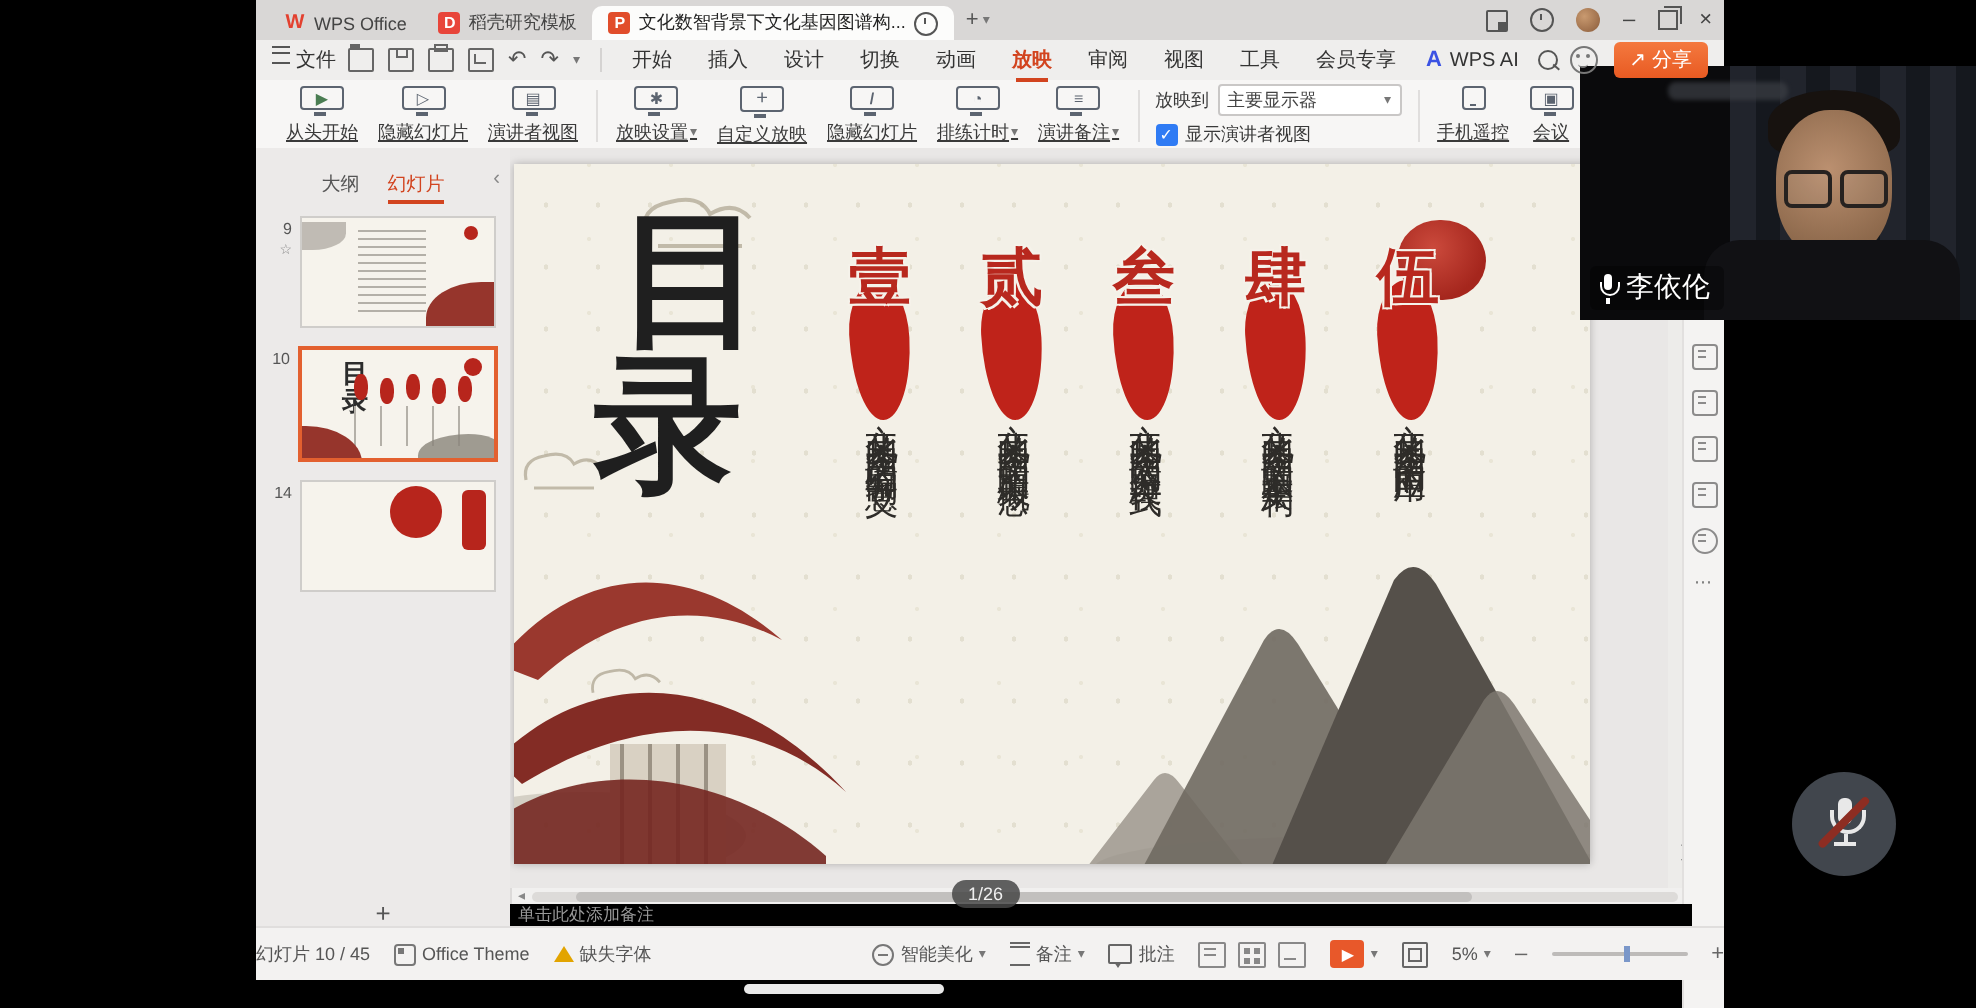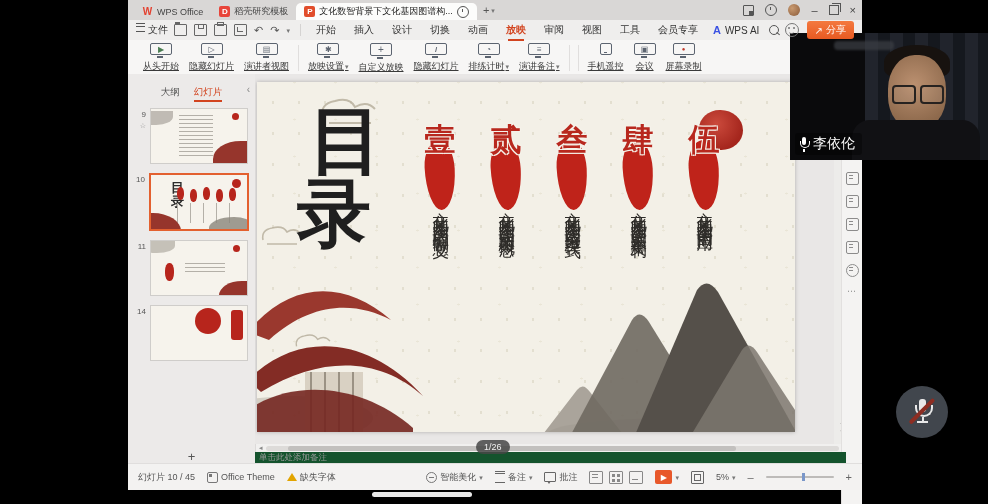--- a/index.html
+++ b/index.html
@@ -145,27 +145,27 @@
   .vscroll{position:absolute;right:21px;top:74px;width:7px;height:370px;background:#edecea;}
   .varrows{position:absolute;right:18px;top:418px;display:flex;flex-direction:column;gap:3px;color:#777;font-size:7px;line-height:1;}
   .rstrip{position:absolute;right:0;top:74px;width:20px;height:390px;background:#f4f3f2;border-left:1px solid #e2e0df;
           display:flex;flex-direction:column;align-items:center;gap:10px;padding-top:98px;}
   .sic{width:11px;height:11px;border:1px solid #7a7a7a;border-radius:2px;position:relative;opacity:.85;}
   .sic::after{content:"";position:absolute;left:2px;top:2px;width:4px;height:1px;background:#7a7a7a;box-shadow:0 3px 0 #7a7a7a;}
   .sdots{color:#7a7a7a;font-size:9px;line-height:1;letter-spacing:1px;}
 
   
   .notesbar{position:absolute;left:127px;width:587px;top:452px;height:12px;display:flex;align-items:center;
-            font-size:8.5px;color:#999;padding-left:4px;background:#14532d;}
+            font-size:8.5px;color:#999;padding-left:4px;background:#000000;}
   .pill{position:absolute;left:348px;top:440px;background:rgba(70,70,70,.85);color:#f0f0f0;font-size:9px;
         padding:2px 8px;border-radius:9px;z-index:4;}
 
   
   .statusbar{position:absolute;left:0;right:0;bottom:0;height:26px;background:#f3f2f1;border-top:1px solid #e0dedd;
-             display:flex;align-items:center;padding:0 10px;font-size:9px;color:#555;gap:12px;}
+             display:flex;align-items:center;padding:0 0;font-size:9px;color:#555;gap:12px;}
   .sgrow{flex:1;}
   .sitem{display:flex;align-items:center;gap:3px;white-space:nowrap;}
   .ic-theme{width:9px;height:9px;border:1px solid #777;border-radius:2px;position:relative;}
   .ic-theme::after{content:"";position:absolute;left:1px;top:1px;width:3px;height:3px;background:#777;}
   .warn-tri{width:0;height:0;border-left:5px solid transparent;border-right:5px solid transparent;border-bottom:8px solid #e2a400;}
   .ic-wand{width:9px;height:9px;border:1px solid #777;border-radius:50%;position:relative;}
   .ic-wand::after{content:"";position:absolute;left:2px;top:4px;width:5px;height:1px;background:#777;}
   .ic-notesb{width:10px;height:8px;border-bottom:1px solid #666;border-top:3px double #666;}
   .ic-comm{width:10px;height:8px;border:1px solid #666;border-radius:1px;position:relative;}
   .ic-comm::after{content:"";position:absolute;left:2px;bottom:-3px;width:0;height:0;border-left:2px solid transparent;border-right:2px solid transparent;border-top:3px solid #666;}
@@ -319,20 +319,33 @@
           </span>
       </div>
       <div class="rbtn">
         <span class="ric i-note"></span>
         <span class="rlbl">
             <span>演讲备注</span>
             <span class="caret">▾</span>
           </span>
       </div>
       <div class="rdiv"></div>
+      <div class="dispblock">
+        <div class="disprow">
+          <span>放映到</span>
+          <div class="select">
+            <span>主要显示器</span>
+            <span class="caret">▾</span>
+          </div>
+        </div>
+        <div class="disprow">
+          <span class="cbx">✓</span>
+          <span>显示演讲者视图</span>
+        </div>
+      </div>
       <div class="rdiv"></div>
       <div class="rbtn">
         <span class="ric i-phone"></span>
         <span class="rlbl">手机遥控</span>
       </div>
       <div class="rbtn">
         <span class="ric i-meet"></span>
         <span class="rlbl">会议</span>
       </div>
       <div class="rbtn">
@@ -369,32 +382,20 @@
           <div class="thumb sel">
             <div class="td t-minititle" style="left:20px;top:6px;font-size:13px;line-height:1.05;width:10px;">目录</div>
             <div class="td t-dot" style="right:6px;top:4px;width:9px;height:9px;"></div>
             <div class="td t-seal" style="left:26px;top:12px;width:7px;height:13px;box-shadow:13px 2px 0 #b7251c,26px 0 0 #b7251c,39px 2px 0 #b7251c,52px 1px 0 #b7251c;"></div>
             <div class="td t-lines" style="left:26px;top:28px;width:62px;height:20px;background:repeating-linear-gradient(90deg,#b4b0a8 0 1px,transparent 1px 13px);"></div>
             <div class="td t-mtn" style="right:-4px;bottom:-6px;width:42px;height:18px;border-radius:60% 40% 0 0;opacity:.8;"></div>
             <div class="td t-roof" style="left:-10px;bottom:-10px;width:40px;height:26px;border-radius:10% 70% 0 0;"></div>
           </div>
         </div>
 
-        <div class="trow">
-          <span class="tnum">
-              <span>11</span>
-            </span>
-          <div class="thumb">
-            <div class="td t-mtn" style="left:-6px;top:0;width:30px;height:12px;border-radius:0 0 60% 30%;opacity:.45;"></div>
-            <div class="td t-dot" style="right:7px;top:4px;"></div>
-            <div class="td t-seal" style="left:14px;top:22px;width:9px;height:18px;"></div>
-            <div class="td t-lines" style="left:34px;top:22px;width:40px;height:12px;"></div>
-            <div class="td t-roof" style="right:-10px;bottom:-10px;width:38px;height:24px;border-radius:60% 10% 0 0;"></div>
-          </div>
-        </div>
 
 
 
         <div class="trow">
           <span class="tnum">
               <span>14</span>
             </span>
           <div class="thumb">
             <div class="td" style="right:26px;top:2px;width:26px;height:26px;border-radius:50%;background:#b7251c;"></div>
             <div class="td t-seal" style="right:4px;top:4px;width:12px;height:30px;border-radius:3px;"></div>

